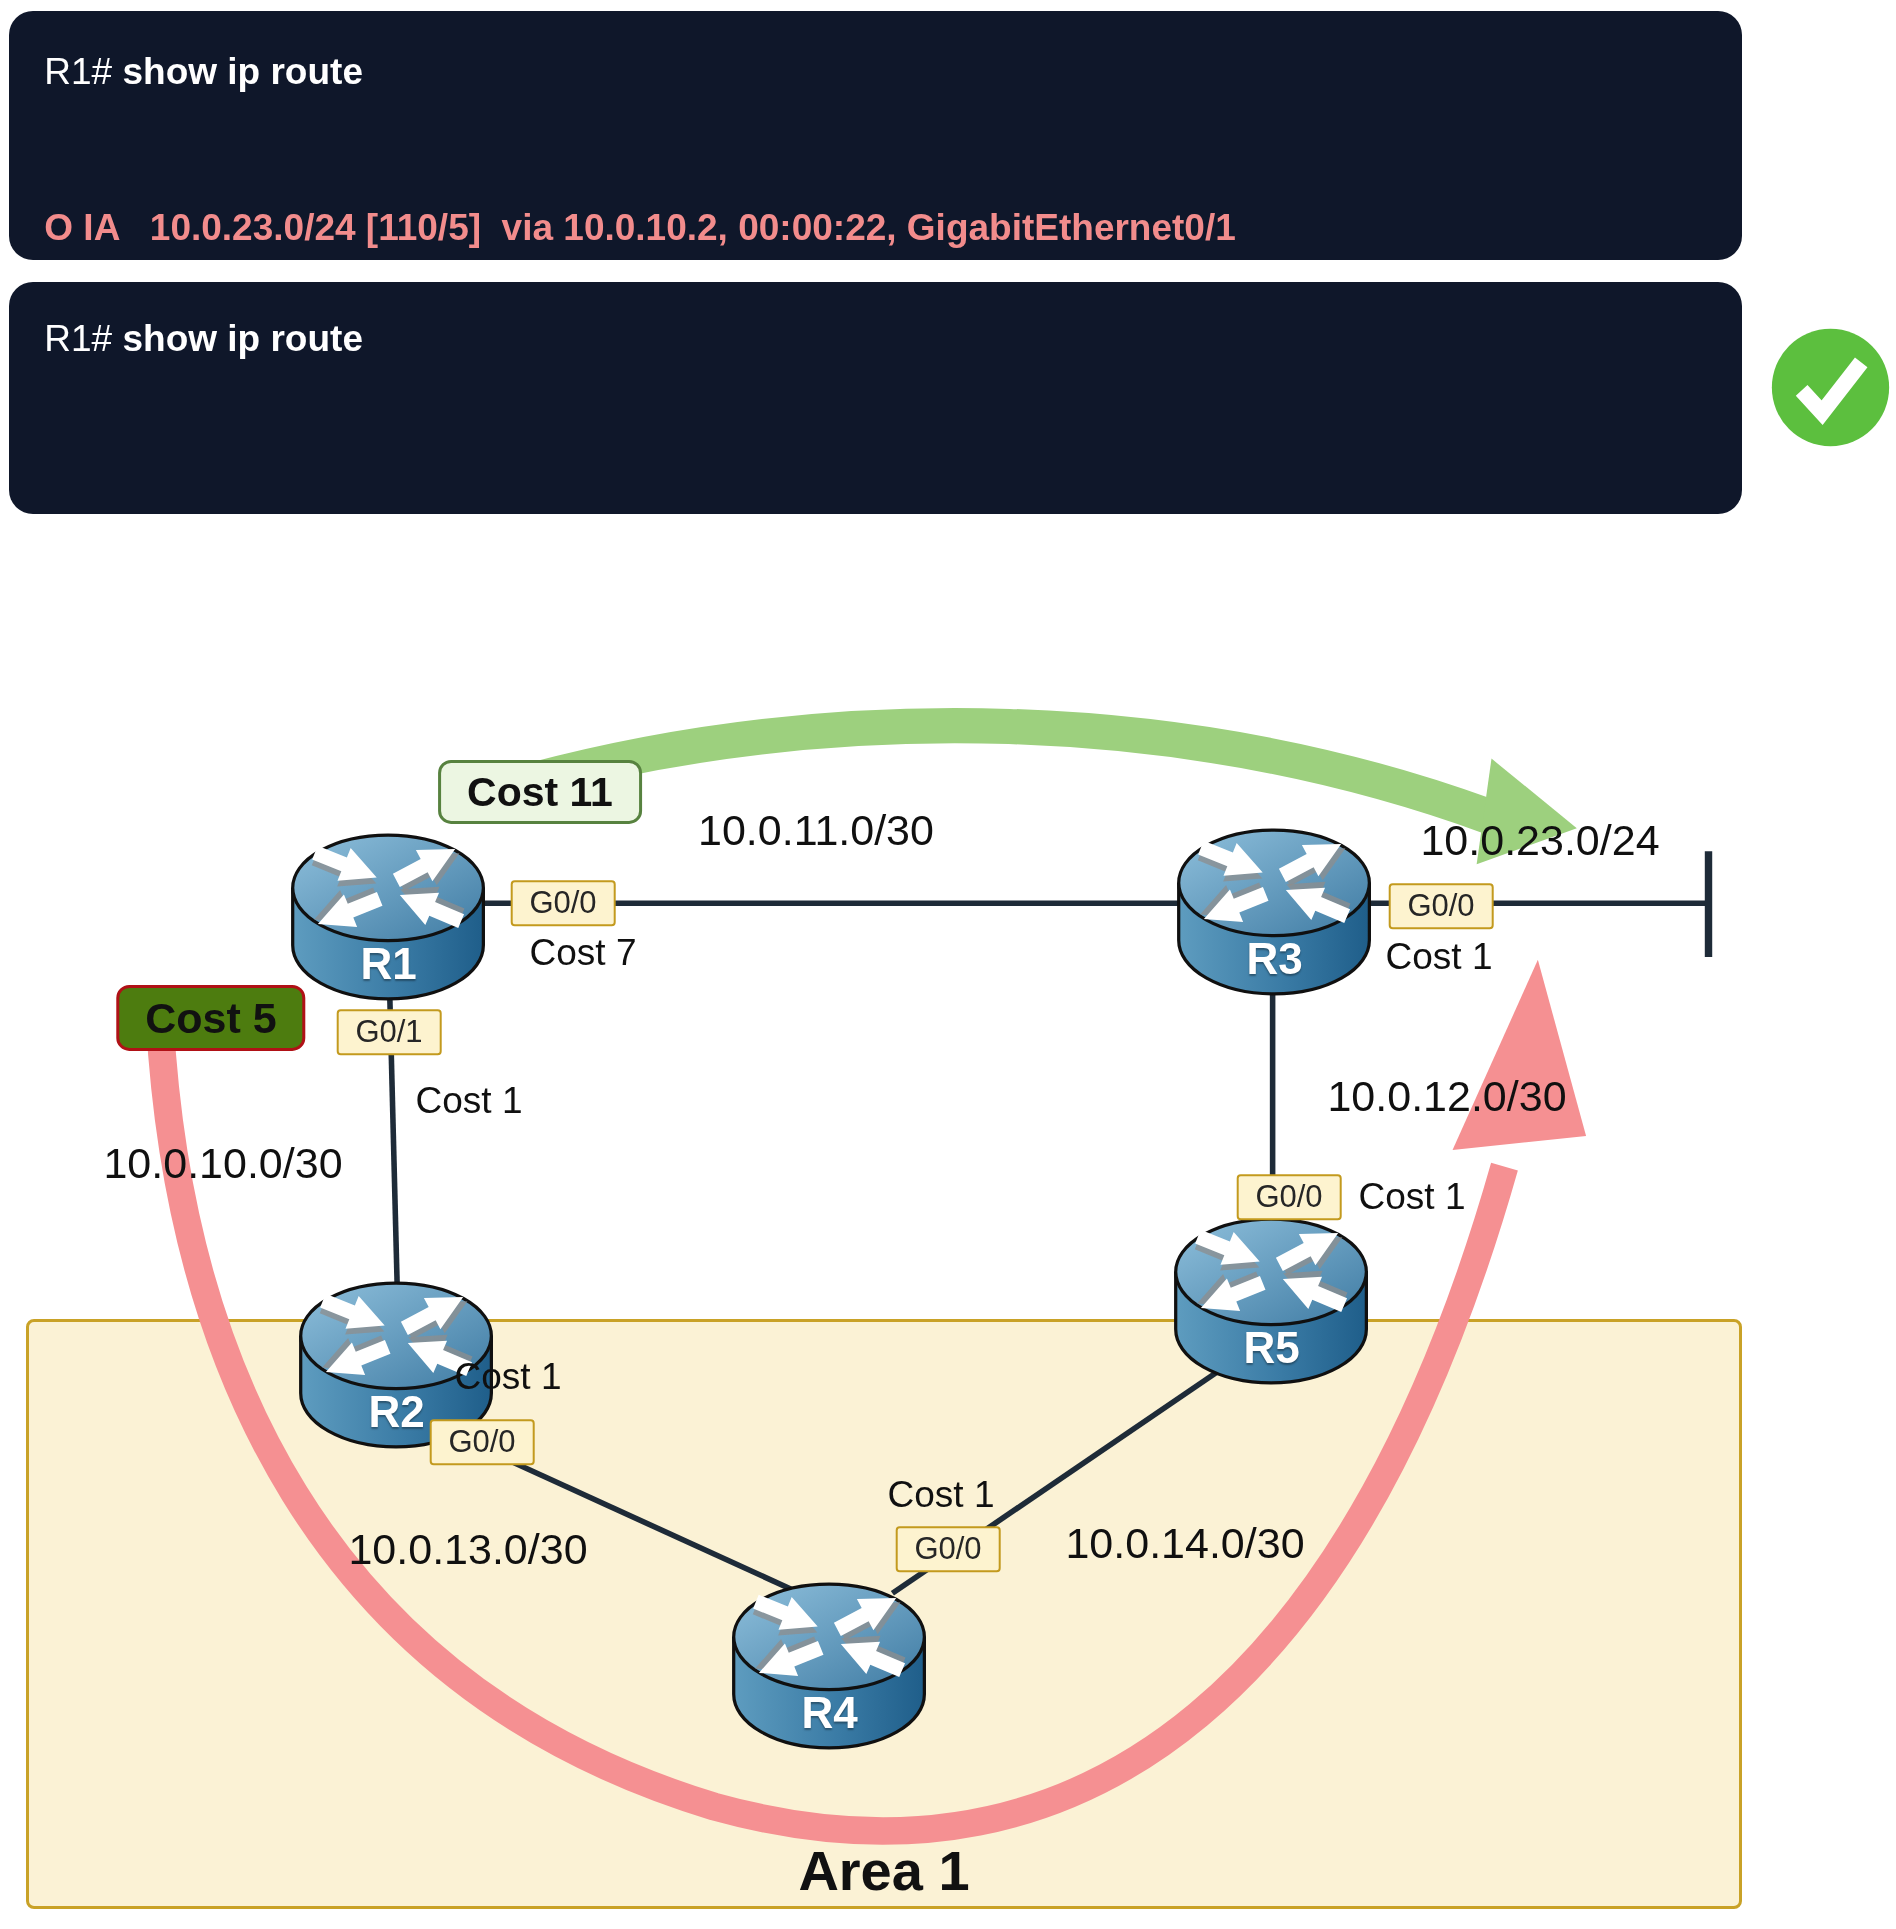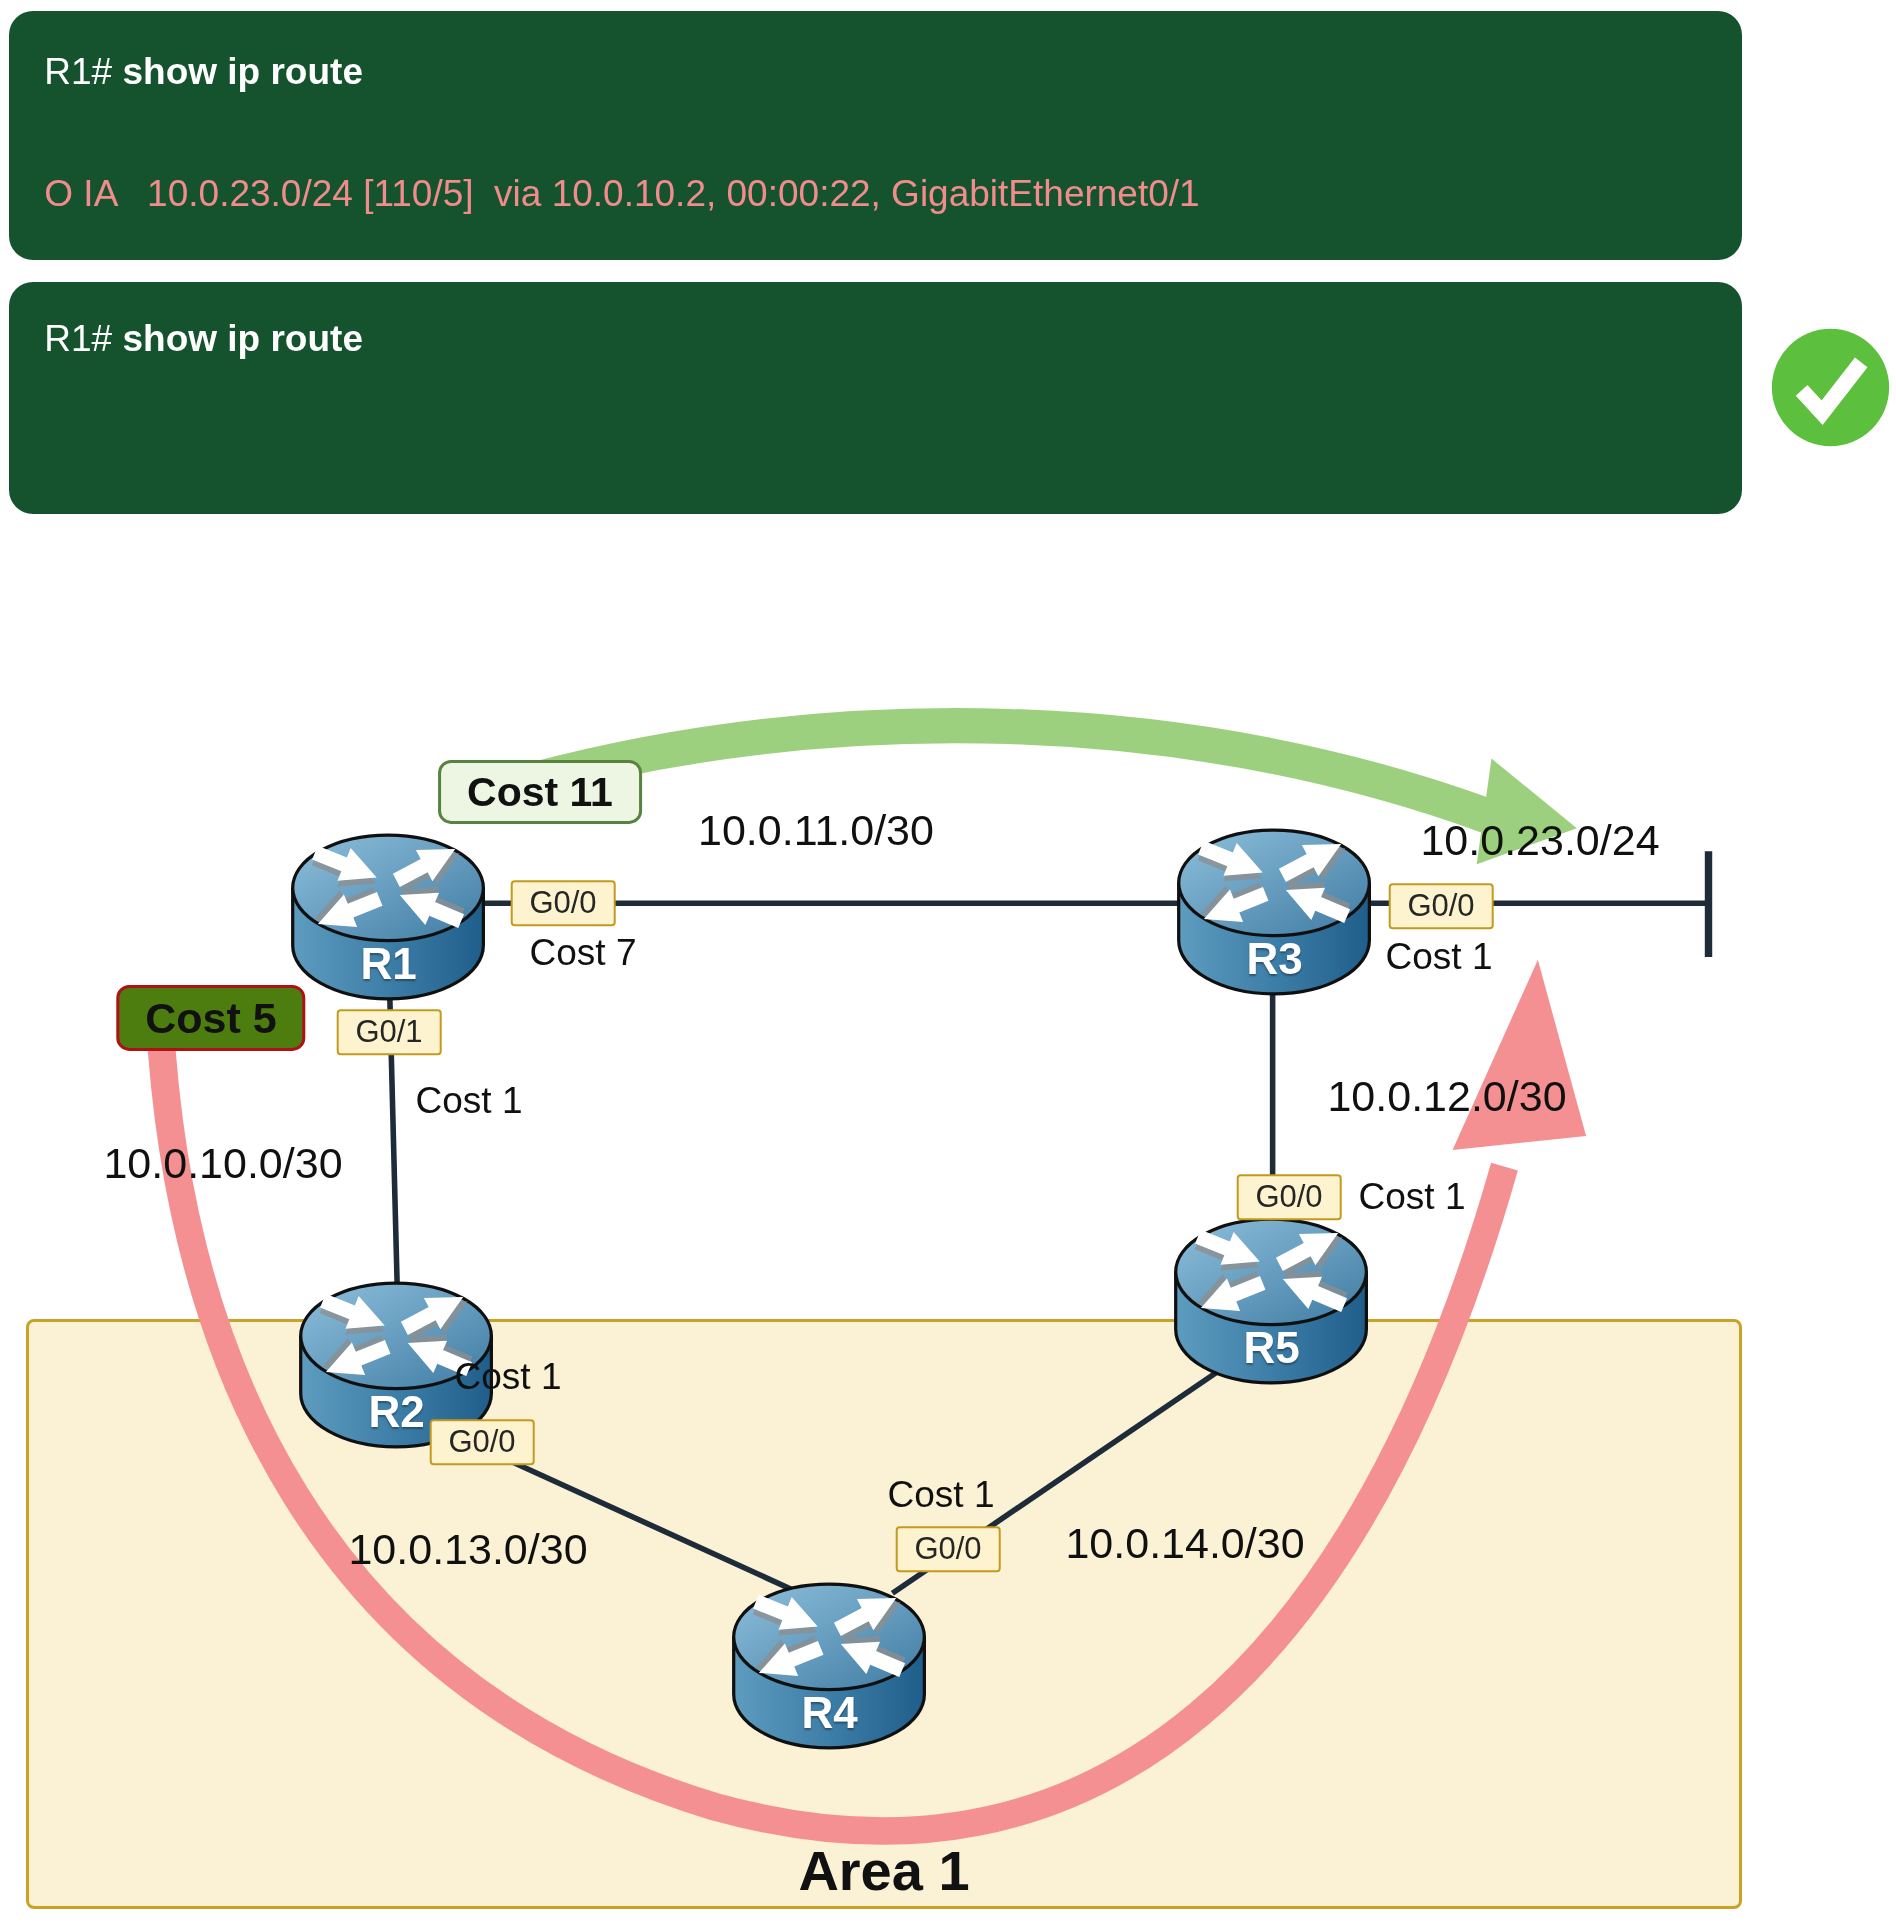--- a/index.html
+++ b/index.html
@@ -1,20 +1,20 @@
 <!DOCTYPE html>
 <html style="font-size:15px"><head>
 <meta charset="utf-8">
 <style>
   html,body{margin:0;padding:0;background:#ffffff;}
   #stage{position:relative;width:1897px;height:1929px;background:#ffffff;overflow:hidden;
          font-family:"Liberation Sans",sans-serif;}
 
   
-  .term{position:absolute;left:9.3px;width:1733px;background:#14532d;border-radius:24px;
+  .term{position:absolute;left:9.3px;width:1733px;background:#0f172a;border-radius:24px;
         color:#fff;box-sizing:border-box;padding:39px 35px 0 35px;}
   .term-line{font-size:37px;line-height:43px;white-space:pre;}
   .term-prompt{font-weight:400;color:#ffffff;}
   .term-cmd{font-weight:700;color:#ffffff;}
   .out-red{color:#f28c8c;}
   .out-green{color:#a9d08e;}
 
   
   .check-wrap{position:absolute;left:1770px;top:327px;width:121px;height:121px;}
 
@@ -83,21 +83,21 @@
           <use href="#arr" fill="#ffffff"></use>
       </g>
     </g>
   </defs>
 </svg>
 
 <div id="stage">
 
   <div class="term" style="top:11px;height:249px;">
     <div class="term-line"><span class="term-prompt">R1# </span><span class="term-cmd">show ip route</span></div>
-    <div class="term-line out-red" style="margin-top:79px;">O IA   10.0.23.0/24 [110/5]  via 10.0.10.2, 00:00:22, GigabitEthernet0/1</div>
+    <div class="term-line out-red" style="margin-top:113px;font-weight:bold;">O IA   10.0.23.0/24 [110/5]  via 10.0.10.2, 00:00:22, GigabitEthernet0/1</div>
   </div>
 
   <div class="term" style="top:282px;height:232px;padding-top:35px;">
     <div class="term-line"><span class="term-prompt">R1# </span><span class="term-cmd">show ip route</span></div>
   </div>
 
   <div class="check-wrap">
     <svg width="121" height="121" viewBox="0 0 130 130">
       <circle cx="65" cy="65" r="63" fill="#5cbf3e"></circle>
       <path d="M34 68 L56 92 L98 38" fill="none" stroke="#ffffff" stroke-width="17"></path>

